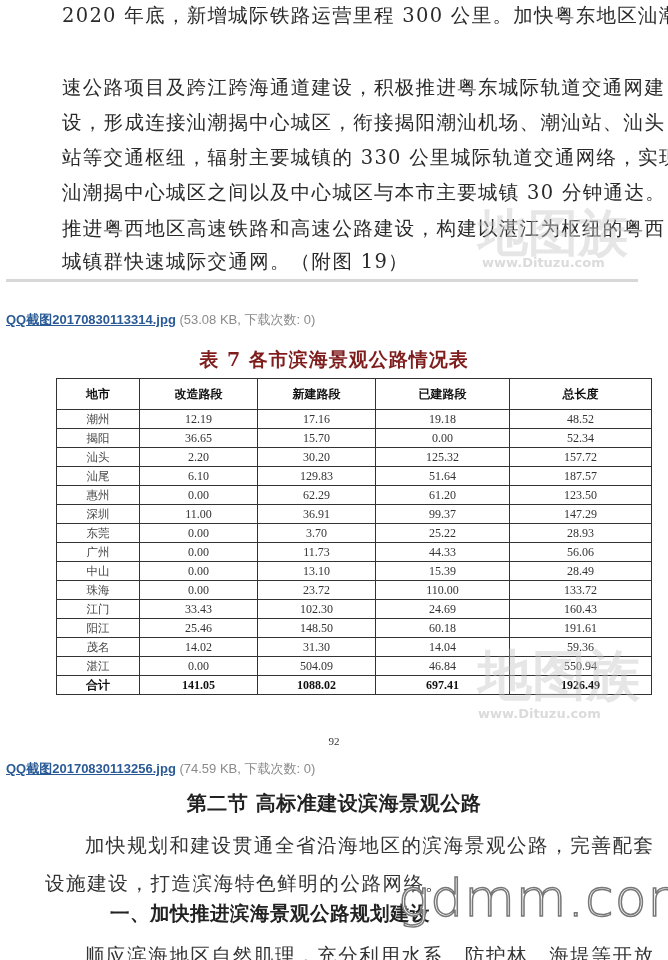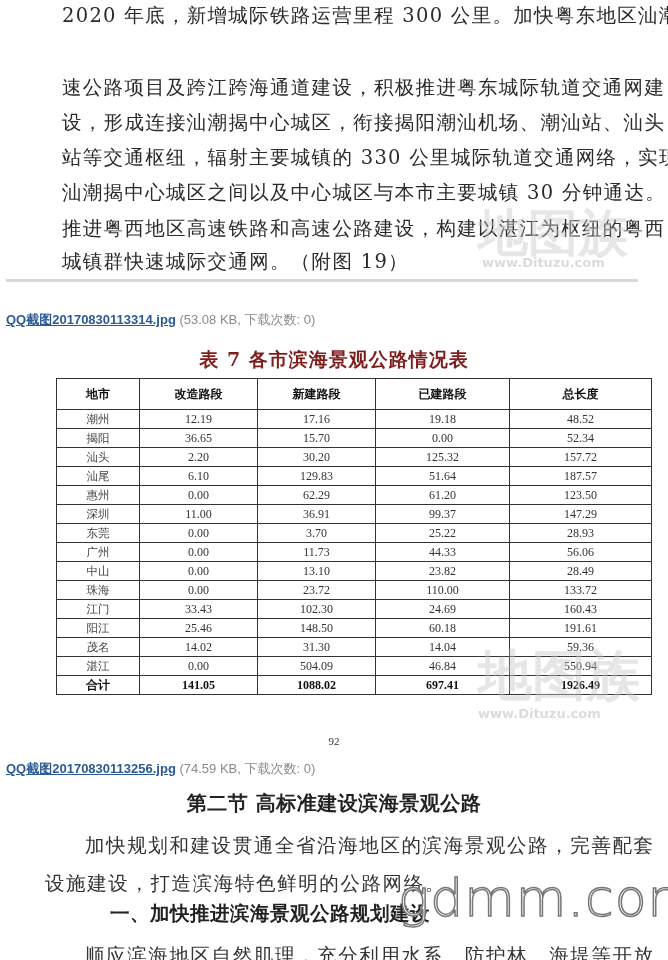--- a/index.html
+++ b/index.html
@@ -112,21 +112,21 @@
         <td>广州</td>
         <td>0.00</td>
         <td>11.73</td>
         <td>44.33</td>
         <td>56.06</td>
       </tr>
       <tr>
         <td>中山</td>
         <td>0.00</td>
         <td>13.10</td>
-        <td>23.82</td>
+        <td>15.39</td>
         <td>28.49</td>
       </tr>
       <tr>
         <td>珠海</td>
         <td>0.00</td>
         <td>23.72</td>
         <td>110.00</td>
         <td>133.72</td>
       </tr>
       <tr>

